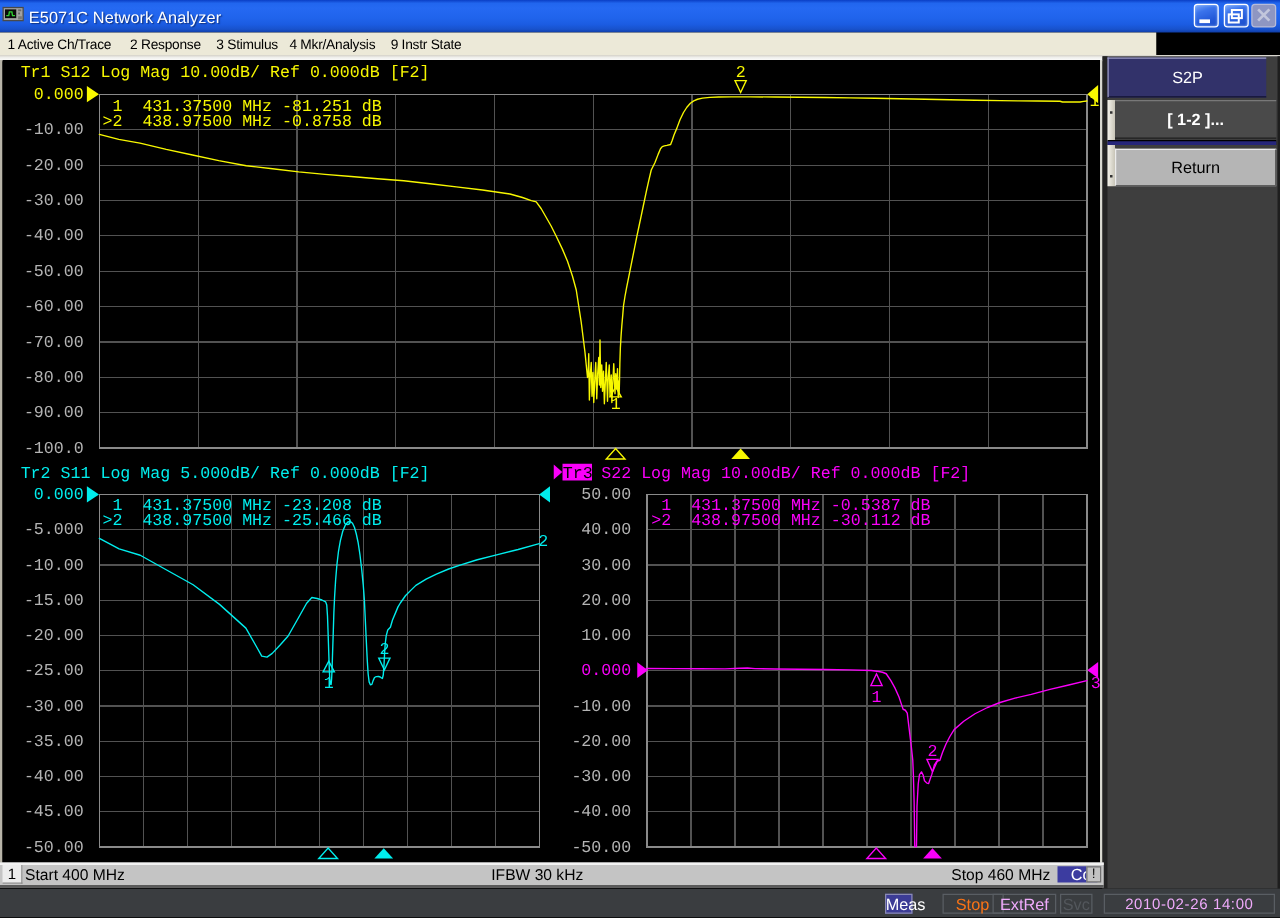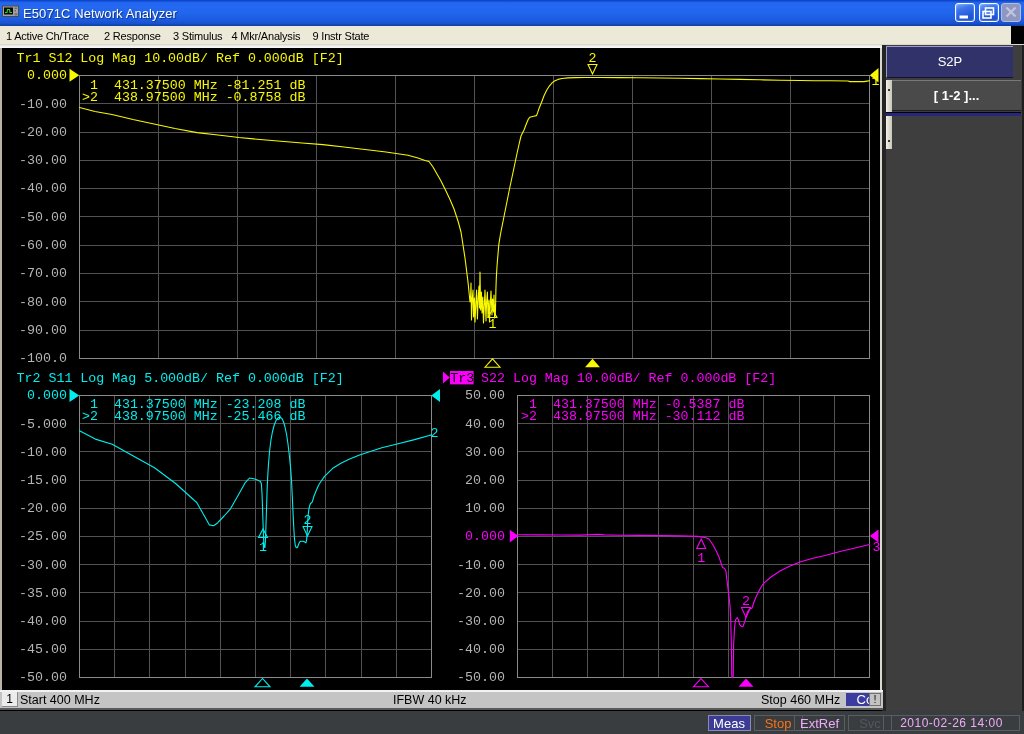--- a/index.html
+++ b/index.html
@@ -6,21 +6,21 @@
 #page { position:relative; width:1024px; height:734px; }
 .abs { position:absolute; }
 
 #titlebar { left:0; top:0; width:1024px; height:26px;
  background:linear-gradient(180deg,#0a3ec5 0%,#2166ee 10%,#2569f2 25%,#2064ec 55%,#1b5ce2 75%,#1852cc 90%,#0f3da6 100%); }
 #titletext { left:23px; top:5.5px; color:#fff; font-size:13px; font-weight:normal; letter-spacing:0.1px; text-shadow:1px 1px 1px #10307c; }
 .tbtn { top:2.5px; width:20px; height:19.5px; border-radius:3px; }
 .tbtn.blue { background:linear-gradient(160deg,#7aa7f8 0%,#3b74ec 30%,#2258d8 70%,#1c4ec8 100%); border:1px solid #fff; box-shadow:inset 0 0 2px #9cc0ff; }
 #bclose { left:1001px; background:#8e96c2; border:1px solid #b8bcd8; }
 
-#menubar { left:0; top:26px; width:1011px; height:18px; background:#ece9d8; color:#000; font-size:11px; letter-spacing:-0.2px; }
+#menubar { left:0; top:26px; width:925px; height:18px; background:#ece9d8; color:#000; font-size:11px; letter-spacing:-0.2px; }
 #menuedge { left:0; top:44px; width:1024px; height:5px; background:linear-gradient(180deg,#d4d1c8 0%,#efefec 40%,#ffffff 100%); }
 #menubar span { position:absolute; top:4px; }
 
 #client { left:2px; top:48px; width:878px; height:643px; background:#000; }
 #leftedge { left:0; top:48px; width:2px; height:660px; background:#b8b4a8; }
 
 #sidebar { left:882px; top:45px; width:142px; height:666px; background:#3e3e3e; }
 #sdivider { left:879.8px; top:48px; width:1.8px; height:643px; background:#d8d8d0; }
 .skey { position:absolute; font-size:13px; text-align:center; }
 #k1 { left:886px; top:46px; width:127px; height:31.5px; background:#32326a; color:#fff; border-top:1px solid #9a9ac2; border-left:1px solid #9a9ac2; border-bottom:1px solid #121232; line-height:30px; }
@@ -31,24 +31,24 @@
 .sdot { position:absolute; left:888px; width:1.5px; height:2px; background:#333; }
 
 #statusbar { left:0; top:689.5px; width:883px; height:20px; background:#c4c4c4; border-top:2px solid #f2f2f2; border-bottom:2px solid #5a5a5a; font-size:12.5px; color:#000; }
 #statusbar span { position:absolute; top:1px;text-align:center; }
 #chbox { left:2px; top:0.5px; width:16px; height:15px; background:#ececec; border-right:1px solid #8a8a8a; border-bottom:1px solid #8a8a8a; font-size:12px; text-align:center; line-height:15px; position:absolute; }
 #corbox { left:845.5px; top:1.5px; width:32px; height:13px; background:#3c3ca0; color:#fff; font-size:13px; text-align:right; line-height:13px; position:absolute; }
 #exbox { left:869px; top:1.5px; width:12px; height:13px; background:#c2c2c2; border:1px solid #707070; color:#111; font-size:11px; text-align:center; line-height:11px; position:absolute; }
 
 #bottombar { left:0; top:711px; width:1024px; height:23px; background:#3a3d40; }
 .bbox { position:absolute; top:3.5px; height:16px; font-size:13px; text-align:center; border:1px solid #595e63; line-height:15px; }
-#meas { left:707.5px; width:43px; background:#3c3c96; color:#fff; border-color:#8a8ab2; }
+#meas { left:707.5px; width:22px; background:#3c3c96; color:#fff; border-color:#8a8ab2; }
 #bstop { left:753.5px; width:49px; color:#f97316; }
 #bext { left:794px; width:51px; color:#f0abfc; }
-#bsvc { left:848px; width:44px; color:#53575c; }
+#bsvc { left:848px; width:26px; color:#53575c; }
 #bdate { left:883px; width:137px; color:#f0abfc; font-size:12px; letter-spacing:0.5px; border-color:#595e63; }
 svg { position:absolute; left:0; top:0; }
 .m { font-family:"Liberation Mono",monospace; font-size:13.3px; }
 </style></head>
 <body>
 <div id="page">
   <div id="titlebar" class="abs"></div>
   <svg class="abs" width="1024" height="26" style="left:0;top:0">
     <rect x="2.5" y="6" width="16" height="10.5" fill="#a2a2a2" stroke="#4a4a4a" stroke-width="1"></rect>
     <rect x="4" y="7.5" width="9" height="7" fill="#0a0a0a"></rect>
@@ -78,20 +78,21 @@
   <div id="leftedge" class="abs"></div>
   <div id="client" class="abs"></div>
   <div id="sidebar" class="abs"></div>
   <div id="sdivider" class="abs"></div>
   <div class="abs" style="left:881.6px;top:45px;width:4.4px;height:666px;background:#242424"></div>
   <div class="abs" style="left:1021.5px;top:45px;width:2.5px;height:666px;background:#1e1e1e"></div>
   <div id="k1" class="skey">S2P</div>
   <div id="kstrip" class="abs"></div>
   <div id="k2" class="skey">[ 1-2 ]...</div>
   <div id="ksep" class="abs"></div>
+  <div id="k3" class="skey">Return</div>
   <div class="sdot" style="top:89px"></div>
   <div class="sdot" style="top:140px"></div>
   <svg width="1024" height="734" style="left:0;top:0">
 <path d="M158.5 75.5V358.3M237.5 75.5V358.3M316.5 75.5V358.3M395.5 75.5V358.3M474.5 75.5V358.3M553.5 75.5V358.3M632.5 75.5V358.3M711.5 75.5V358.3M790.5 75.5V358.3M79.5 103.8H869.5M79.5 132.1H869.5M79.5 160.3H869.5M79.5 188.6H869.5M79.5 216.9H869.5M79.5 245.2H869.5M79.5 273.5H869.5M79.5 301.7H869.5M79.5 330H869.5" stroke="#525252" fill="none" stroke-width="1" shape-rendering="crispEdges"></path>
 <rect x="79.5" y="75.5" width="790" height="282.8" stroke="#8a8a8a" fill="none" stroke-width="1" shape-rendering="crispEdges"></rect>
 <text x="67" y="79.3" class="m" xml:space="preserve" fill="#f8f800" text-anchor="end">0.000</text>
 <text x="67" y="107.6" class="m" xml:space="preserve" fill="#b4b4b4" text-anchor="end">-10.00</text>
 <text x="67" y="135.9" class="m" xml:space="preserve" fill="#b4b4b4" text-anchor="end">-20.00</text>
 <text x="67" y="164.1" class="m" xml:space="preserve" fill="#b4b4b4" text-anchor="end">-30.00</text>
 <text x="67" y="192.4" class="m" xml:space="preserve" fill="#b4b4b4" text-anchor="end">-40.00</text>
@@ -165,21 +166,21 @@
 <polyline points="517,534.8 540,534.9 560,535 580,535.1 592,534.6 598,534.4 604,534.9 620,535.2 640,535.4 660,535.6 680,535.9 697,536.4 703,537.2 706,537.8 709,539 712.7,544.5 716,550.5 719.2,557.6 721.5,564.5 722.5,567.4 724.3,568.2 725.8,570.5 727.4,583.7 729,596.8 730.2,608 730.7,619.7 731.3,642 731.8,677.2 733.2,677.2 733.6,645 734.6,627 735.6,619.7 737.2,617.5 738.5,620 739.6,624.6 741.5,626.5 742.9,626.8 744.2,623 745.4,619.7 747.5,612 749.5,609 751.9,608.2 754,602 756.8,595.2 760,589 763.3,583.7 771,577 780,571 790,566 800,562 812,558.5 825,555.5 840,551.5 855,548 869.5,544.5" stroke="#fa00fa" stroke-width="1.1" fill="none" stroke-linejoin="round" stroke-linecap="round"></polyline>
 <polygon points="696.7,548.5 705.7,548.5 701.2,539" fill="none" stroke="#fa00fa" stroke-width="1.1"></polygon>
 <text x="701.2" y="561.5" class="m" xml:space="preserve" fill="#fa00fa" text-anchor="middle">1</text>
 <polygon points="741.5,607.5 750.5,607.5 746,617.5" fill="none" stroke="#fa00fa" stroke-width="1.1"></polygon>
 <text x="746" y="605" class="m" xml:space="preserve" fill="#fa00fa" text-anchor="middle">2</text>
 <polygon points="693.5,686.8 708.5,686.8 701,678.5" fill="none" stroke="#fa00fa" stroke-width="1.1"></polygon>
 <polygon points="738.5,686.8 753.5,686.8 746,678.5" fill="#fa00fa"></polygon>
   </svg>
   <div id="statusbar" class="abs">
     <span style="left:20px">Start 400 MHz</span>
-    <span style="left:393px">IFBW 40 kHz</span>
+    <span style="left:393px">IFBW 30 kHz</span>
     <span style="left:761px">Stop 460 MHz</span>
     <div id="chbox">1</div>
     <div id="corbox">Cor</div>
     <div id="exbox">!</div>
   </div>
   <div id="bottombar" class="abs">
     <div id="meas" class="bbox">Meas</div>
     <div id="bstop" class="bbox">Stop</div>
     <div id="bext" class="bbox">ExtRef</div>
     <div id="bsvc" class="bbox">Svc</div>

